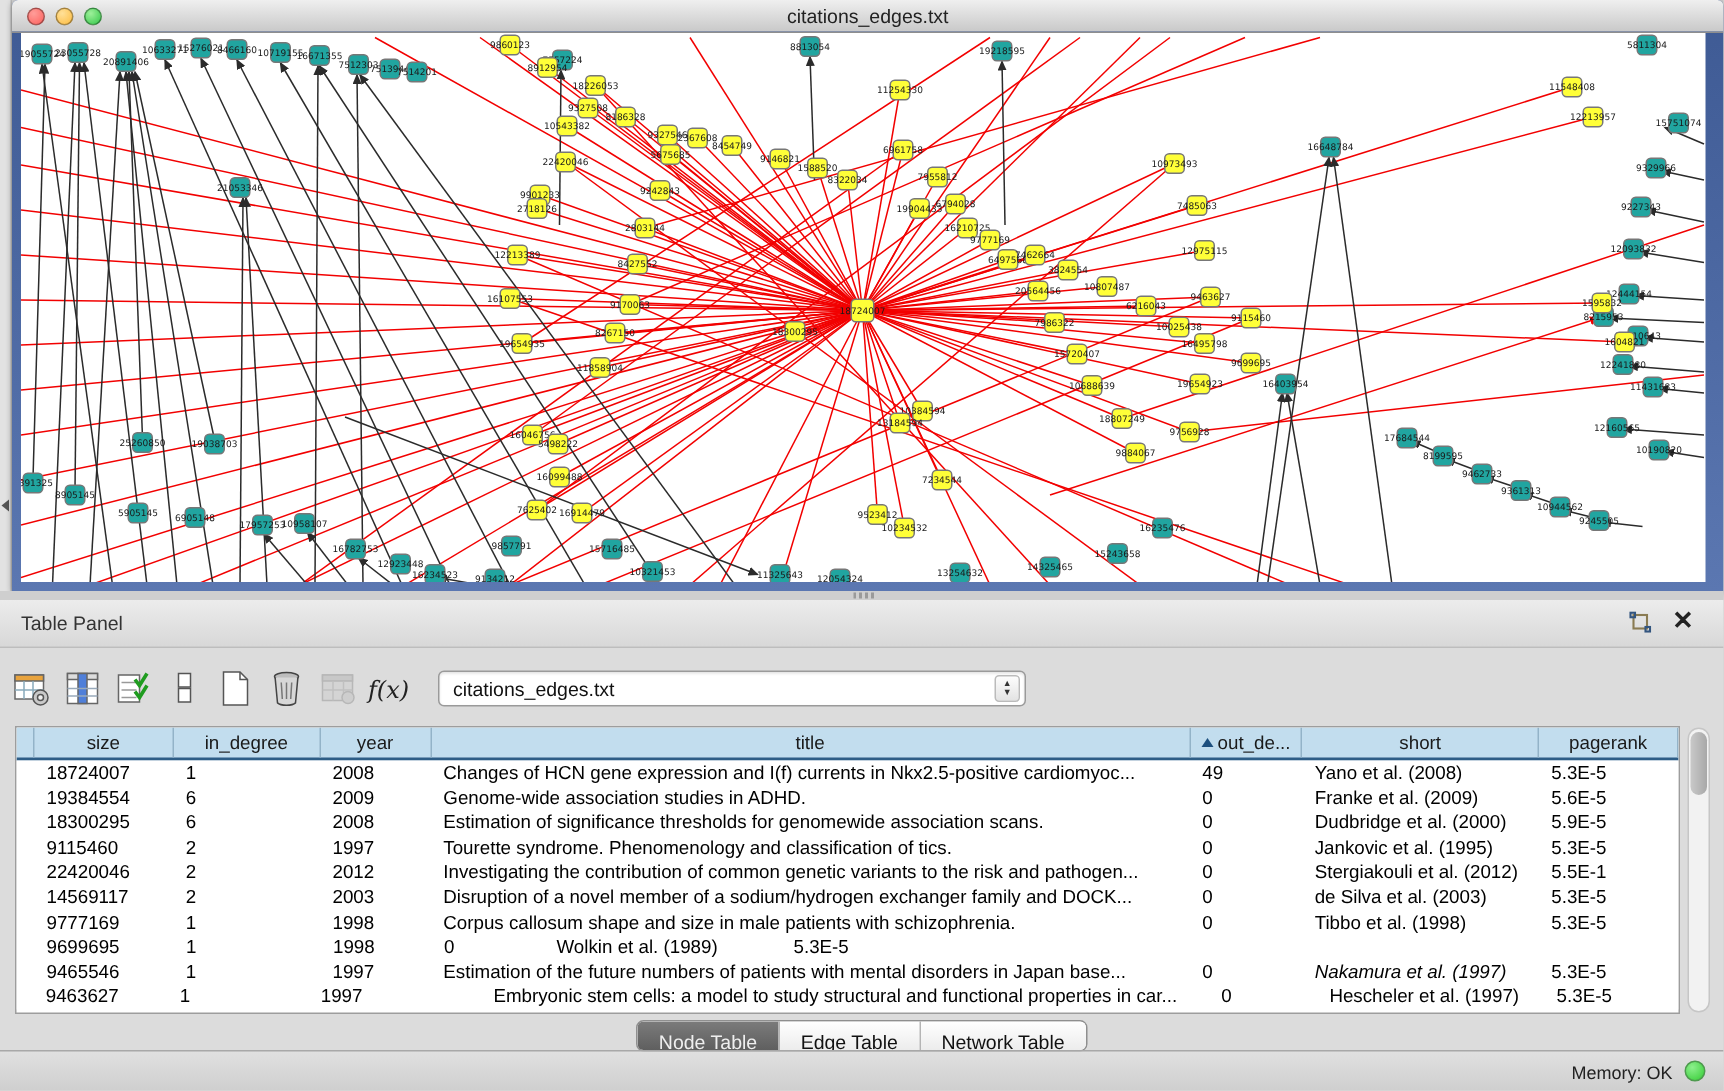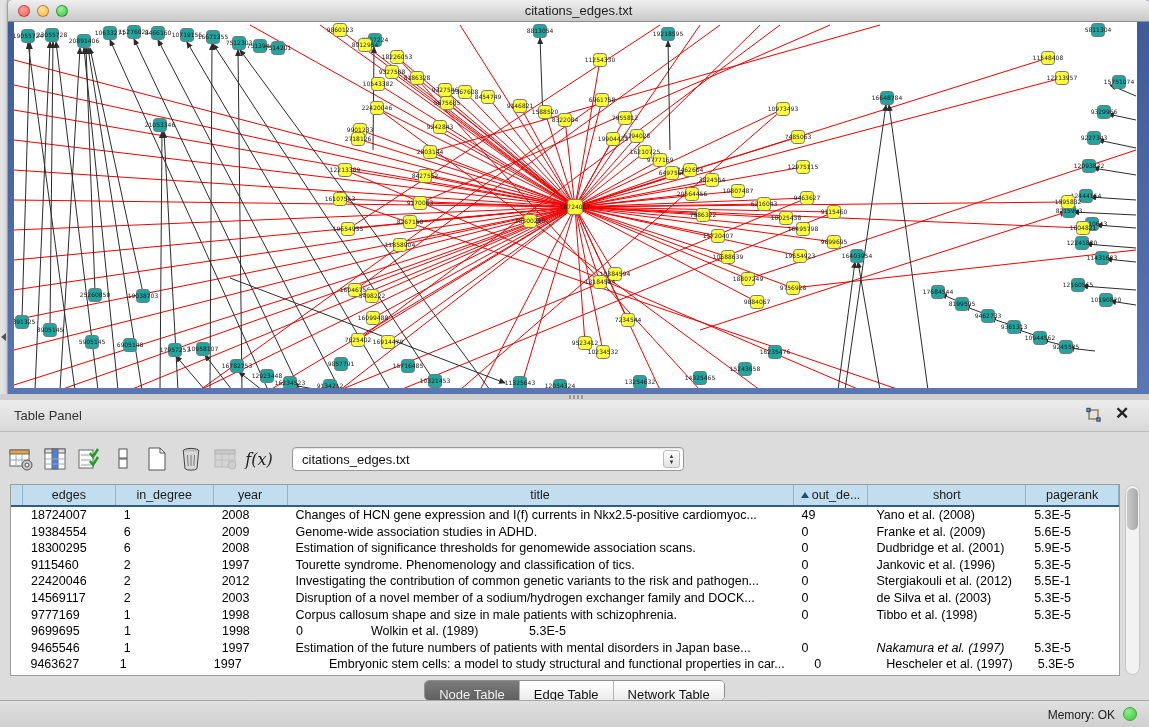--- a/index.html
+++ b/index.html
@@ -854,21 +854,21 @@
         <span class="combo-stepper">
             <span>▲</span>
             <span>▼</span>
           </span>
       </div>
     </div>
 
     <div class="tablewrap">
       <div class="thead" id="thead">
           <div class="th" style="width: 12px;"></div>
-          <div class="th" style="width: 93px;">edges</div>
+          <div class="th" style="width: 93px;">size</div>
           <div class="th" style="width: 98px;">in_degree</div>
           <div class="th" style="width: 74px;">year</div>
           <div class="th" style="width: 507px;">title</div>
           <div class="th" style="width: 75px;"><span class="sort-tri"></span>out_de...</div>
           <div class="th" style="width: 158px;">short</div>
           <div class="th" style="width: 93px;">pagerank</div>
         </div>
       <div id="tbody">
           <div class="trow">
             <div class="td" style="width: 12px; padding: 0px;"></div>
@@ -890,31 +890,31 @@
             <div class="td" style="width: 158px;">Franke et al. (2009)</div>
             <div class="td" style="width: 93px;">5.6E-5</div>
           </div>
           <div class="trow">
             <div class="td" style="width: 12px; padding: 0px;"></div>
             <div class="td" style="width: 93px;">18300295</div>
             <div class="td" style="width: 98px;">6</div>
             <div class="td" style="width: 74px;">2008</div>
             <div class="td" style="width: 507px;">Estimation of significance thresholds for genomewide association scans.</div>
             <div class="td" style="width: 75px;">0</div>
-            <div class="td" style="width: 158px;">Dudbridge et al. (2001)</div>
+            <div class="td" style="width: 158px;">Dudbridge et al. (2000)</div>
             <div class="td" style="width: 93px;">5.9E-5</div>
           </div>
           <div class="trow">
             <div class="td" style="width: 12px; padding: 0px;"></div>
             <div class="td" style="width: 93px;">9115460</div>
             <div class="td" style="width: 98px;">2</div>
             <div class="td" style="width: 74px;">1997</div>
             <div class="td" style="width: 507px;">Tourette syndrome. Phenomenology and classification of tics.</div>
             <div class="td" style="width: 75px;">0</div>
-            <div class="td" style="width: 158px;">Jankovic et al. (1996)</div>
+            <div class="td" style="width: 158px;">Jankovic et al. (1995)</div>
             <div class="td" style="width: 93px;">5.3E-5</div>
           </div>
           <div class="trow">
             <div class="td" style="width: 12px; padding: 0px;"></div>
             <div class="td" style="width: 93px;">22420046</div>
             <div class="td" style="width: 98px;">2</div>
             <div class="td" style="width: 74px;">2012</div>
             <div class="td" style="width: 507px;">Investigating the contribution of common genetic variants to the risk and pathogen...</div>
             <div class="td" style="width: 75px;">0</div>
             <div class="td" style="width: 158px;">Stergiakouli et al. (2012)</div>

